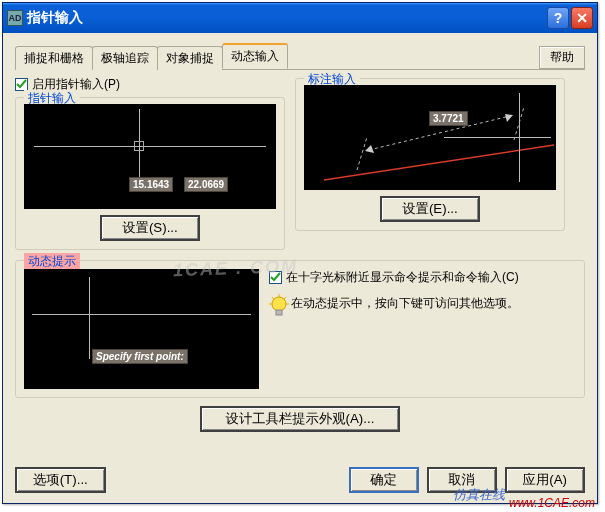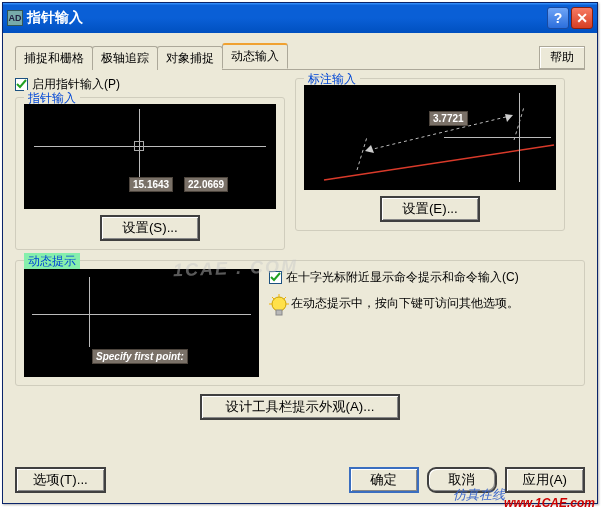--- a/index.html
+++ b/index.html
@@ -96,46 +96,46 @@
       box-shadow:1px 1px 0 #fff inset, -1px -1px 0 #888 inset;
     }
     .btn-wide { min-width:200px; }
     .bottom-row {
       position:absolute; bottom:10px; left:12px; right:12px;
       display:flex; align-items:flex-end;
     }
     .dyn-section { margin-top:10px; }
     .dyn-fieldset { border:1px solid #d0cdbd; border-radius:3px; padding:8px; position:relative; }
     .dyn-fieldset .legend {
-      position:absolute; top:-8px; left:8px; background:#86efac; padding:0 4px;
+      position:absolute; top:-8px; left:8px; background:#fca5a5; padding:0 4px;
       color:#0046d5;
     }
     .dyn-inner { display:flex; gap:10px; }
-    .dyn-preview { width:235px; height:108px; background:#000; position:relative; }
+    .dyn-preview { width:235px; height:120px; background:#000; position:relative; }
     .dyn-right { flex:1; }
     .tip-row { display:flex; align-items:flex-start; margin-top:8px; }
     .bulb {
       width:22px; flex-shrink:0;
     }
     .appearance-row { text-align:center; margin-top:8px; }
     
     .crosshair-h, .crosshair-v { position:absolute; background:#bbb; }
     .cad-label {
       position:absolute; background:#7a7168; color:#fff;
       border:1px solid #4d453d; font-size:10px;
       padding:1px 3px;
       font-weight:bold;
     }
     .watermark {
       position:absolute; font-size:18px; color:rgba(200,200,200,0.45);
       font-weight:bold; font-style:italic; letter-spacing:2px;
       transform:rotate(-2deg);
     }
     .footer-link {
-      position:absolute; bottom:2px; right:10px; color:#c00; font-size:12px; font-style:italic;font-weight:bold;
+      position:absolute; bottom:2px; right:10px; color:#c00; font-size:12px; font-style:italic;
     }
     .footer-slogan { position:absolute; bottom:8px; right:100px; color:#3a66cc; font-size:13px; font-style:italic; }
   </style>
 </head>
 <body>
 
 <div class="window">
 
   <div class="titlebar">
     <span class="icon">AD</span>
@@ -242,20 +242,20 @@
     <div class="appearance-row">
       <button class="btn btn-wide">设计工具栏提示外观(A)...</button>
     </div>
 
     <div class="watermark" style="left:170px;top:225px;">1CAE . COM</div>
 
     <div class="bottom-row">
       <button class="btn" style="min-width:80px;">选项(T)...</button>
       <div style="flex:1"></div>
       <button class="btn" style="min-width:70px;margin-right:8px;border:2px solid #3a6ec0;">确定</button>
-      <button class="btn" style="min-width:70px;margin-right:8px;border-radius:9px;">取消</button>
+      <button class="btn" style="min-width:70px;margin-right:8px;">取消</button>
       <button class="btn" style="min-width:70px;">应用(A)</button>
     </div>
   </div>
 </div>
 
 <div class="footer-slogan">仿真在线</div>
 <div class="footer-link">www.1CAE.com</div>
 
 </body></html>

